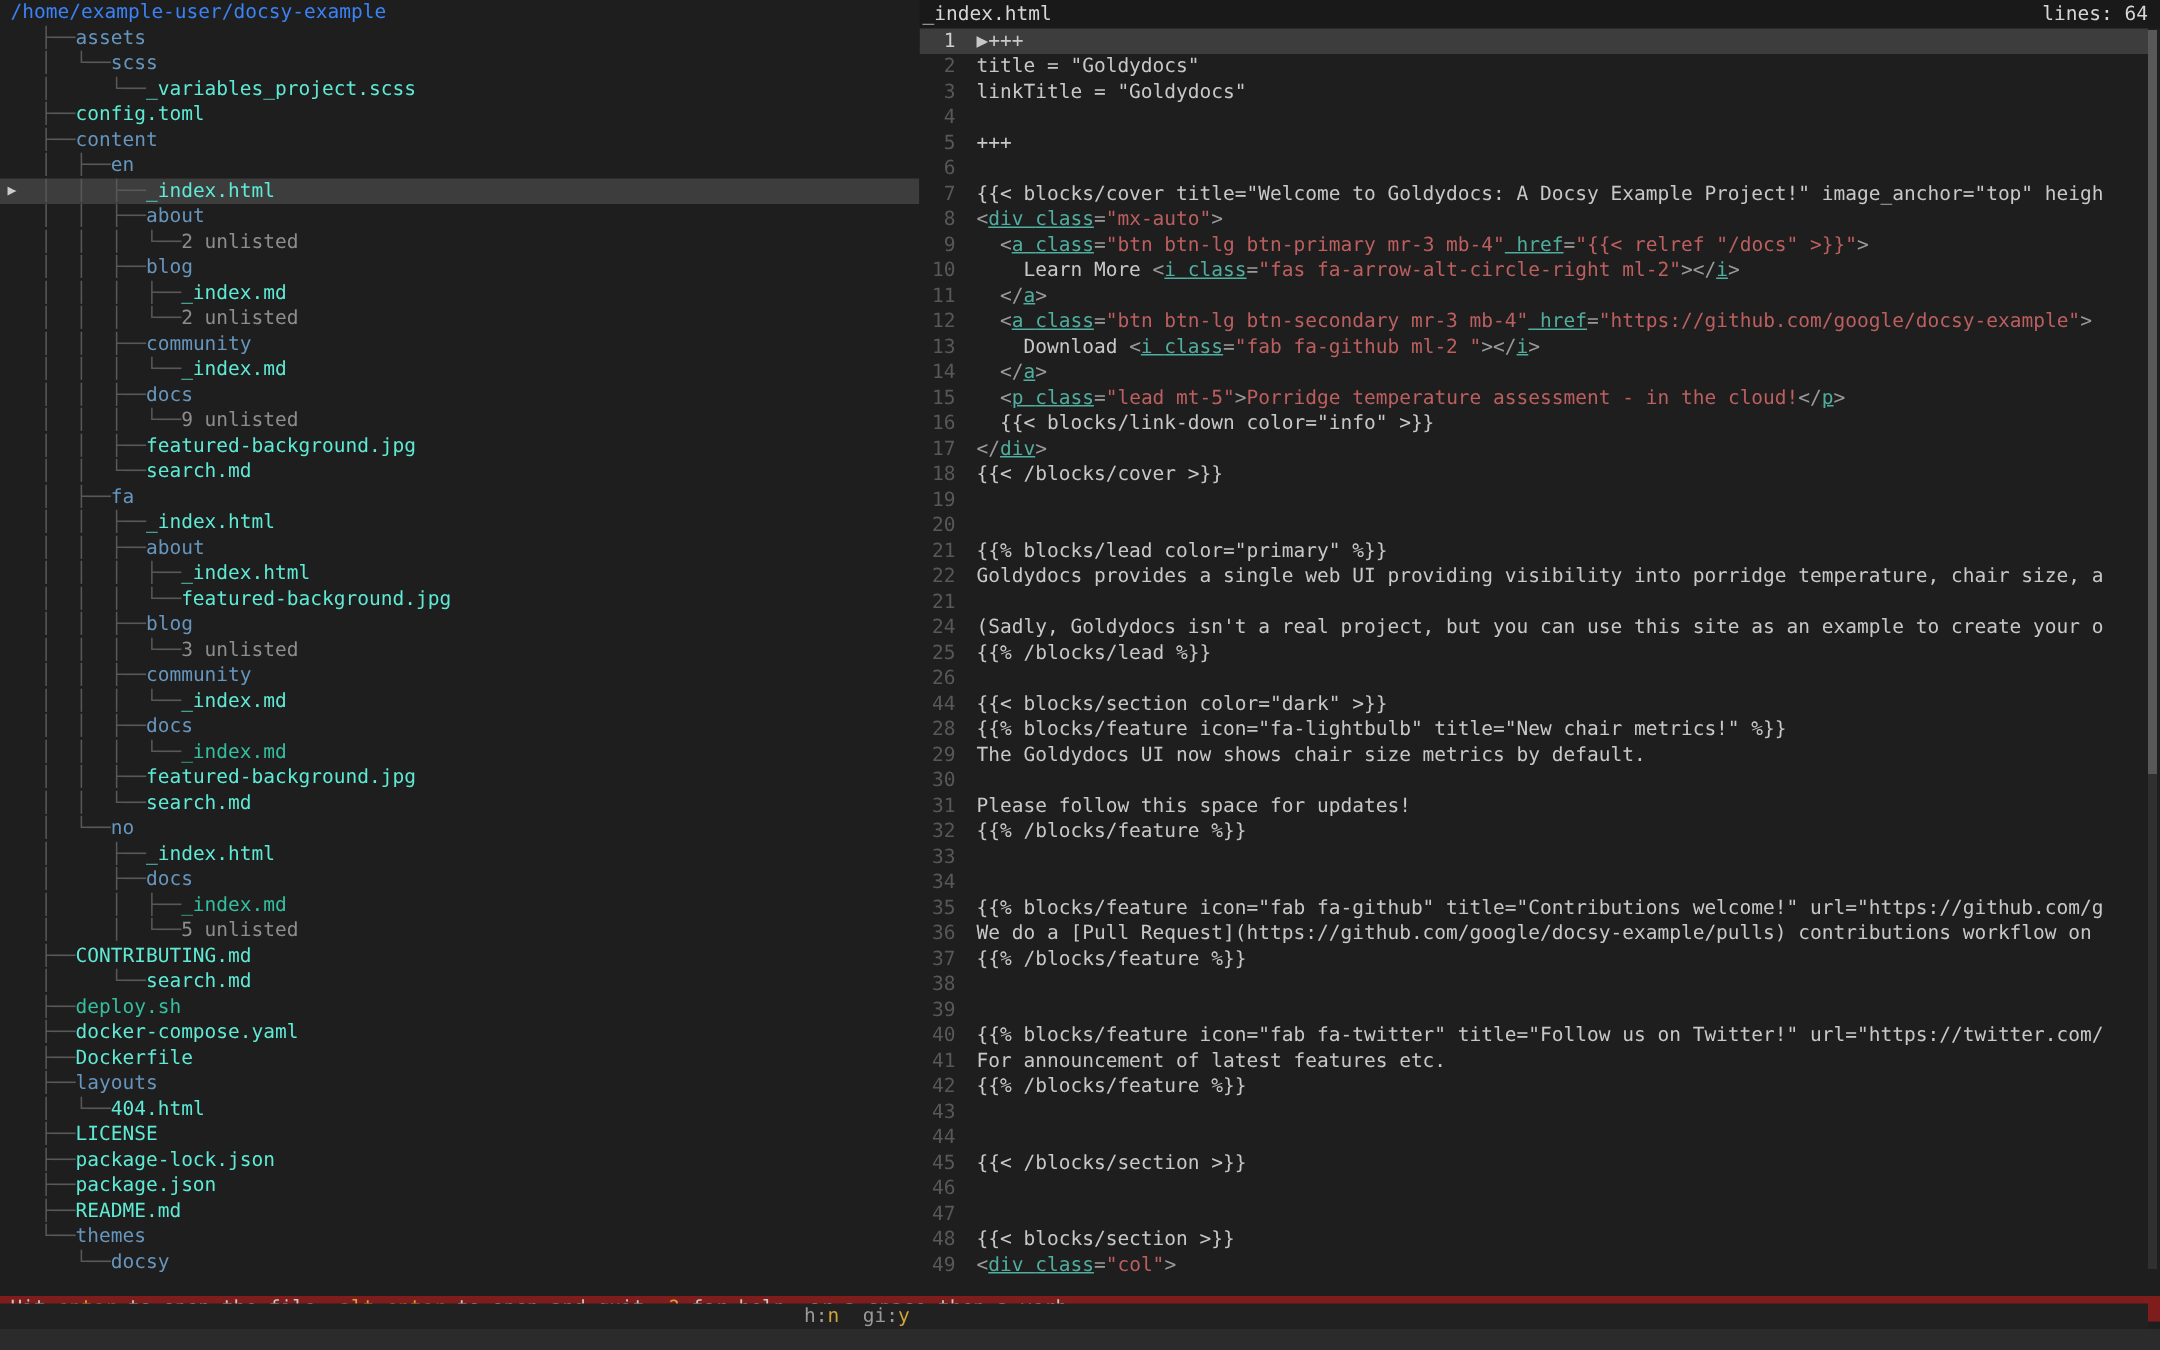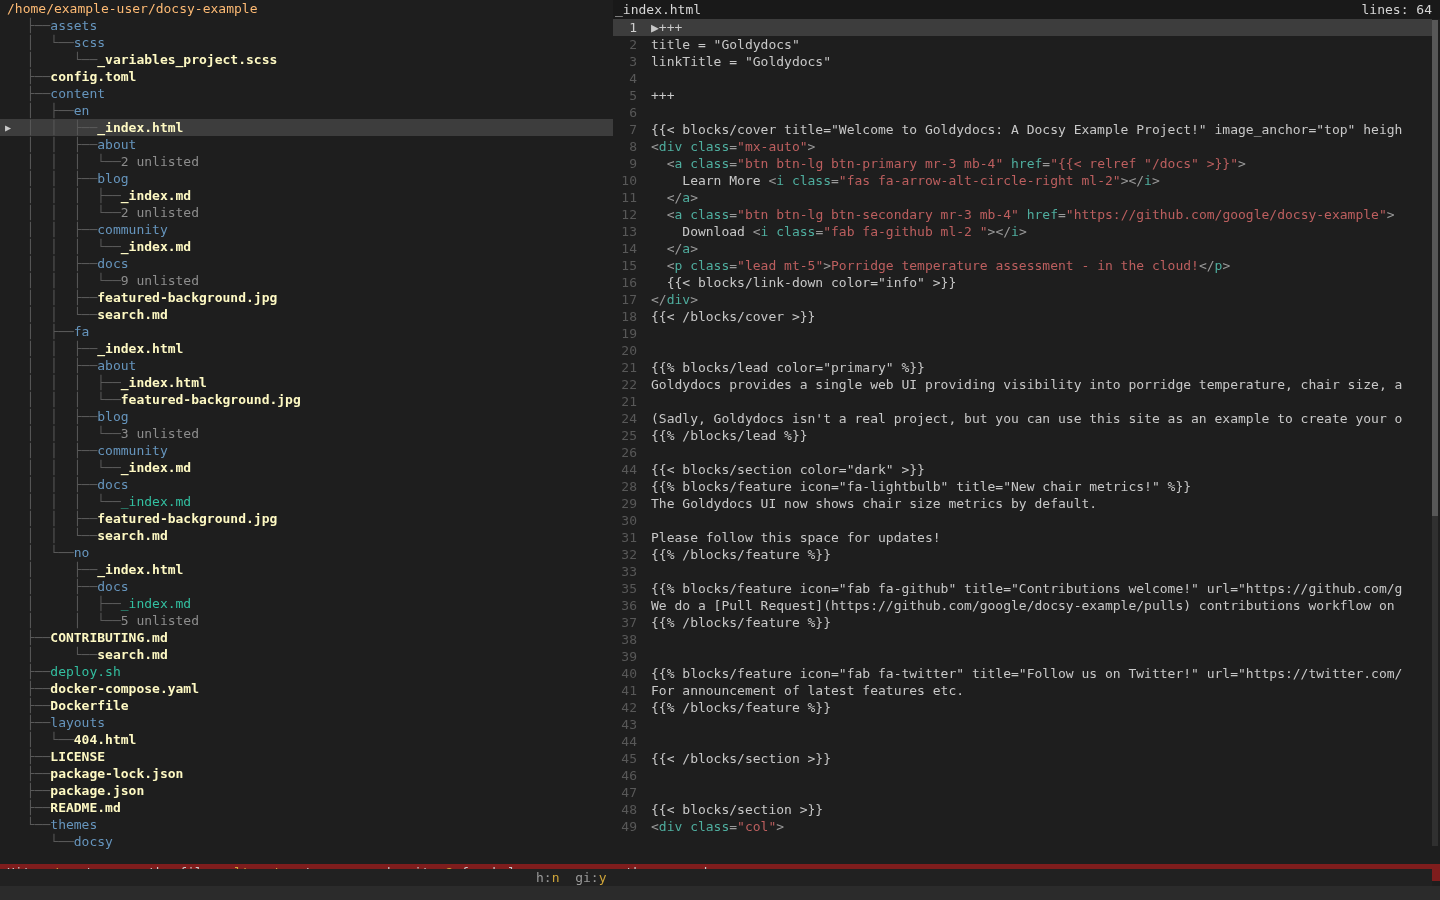--- a/index.html
+++ b/index.html
@@ -12,32 +12,32 @@
     color:#d2d2d2;
     position:relative;
   }
   
   .tree-panel {
     position:absolute; left:0; top:0; width:613px; height:852px;
     background:#1e1e1e; overflow:hidden;
   }
   .tree-path {
     height:17px; padding-left:7px; white-space:pre;
-    color:#fdba74;
+    color:#3b82f6;
   }
   .tree-row {
     position:relative; height:17px; padding-left:19px; white-space:pre;
   }
   .tree-row.selected { background:#3d3d3d; }
   .tree-row .arrow {
     position:absolute; left:5px; top:0; color:#cccccc; font-size:10px;
   }
   .t-prefix { color:#585858; }
   .t-dir  { color:#6695bd; }
-  .t-file { color:#fef9c3;font-weight:bold; }
+  .t-file { color:#5eead4; }
   .t-git  { color:#33bfa0; }
   .t-unl  { color:#8d8d8d; }
   
   .preview-panel {
     position:absolute; left:613px; top:0; right:0; height:852px;
     background:#1e1e1e; overflow:hidden;
   }
   .preview-header {
     height:19px; background:#191919; display:flex;
     justify-content:space-between; align-items:center;
@@ -47,21 +47,21 @@
   .pline { display:flex; height:17px; white-space:pre; }
   .pline.selected { background:#3d3d3d; }
   .pline .num {
     width:30px; flex:0 0 30px; text-align:right; padding-right:6px;
     color:#585858;
   }
   .pline.selected .num { color:#cfcfcf; }
   .pline .content { padding-left:8px; overflow:hidden; }
   .c-w { color:#c8c8c8; }
   .c-g { color:#9a9a9a; }
-  .c-t { color:#4fae9f; }
+  .c-t { color:#4fae9f;text-decoration:underline; }
   .c-r { color:#bd5f5f; }
   .c-y { color:#cfa539; }
   
   .pv-scrollbar {
     position:absolute; right:2px; top:20px; width:6px; height:826px;
     background:#303030;
   }
   .pv-scrollbar .thumb {
     position:absolute; top:0; left:0; width:6px; height:496px;
     background:#585858;
@@ -175,20 +175,21 @@
       <div class="pline"><span class="num">24</span><span class="content"><span class="c-w">(Sadly, Goldydocs isn't a real project, but you can use this site as an example to create your o</span></span></div>
       <div class="pline"><span class="num">25</span><span class="content"><span class="c-w">{{% /blocks/lead %}}</span></span></div>
       <div class="pline"><span class="num">26</span><span class="content"></span></div>
       <div class="pline"><span class="num">44</span><span class="content"><span class="c-w">{{&lt; blocks/section color="dark" &gt;}}</span></span></div>
       <div class="pline"><span class="num">28</span><span class="content"><span class="c-w">{{% blocks/feature icon="fa-lightbulb" title="New chair metrics!" %}}</span></span></div>
       <div class="pline"><span class="num">29</span><span class="content"><span class="c-w">The Goldydocs UI now shows chair size metrics by default.</span></span></div>
       <div class="pline"><span class="num">30</span><span class="content"></span></div>
       <div class="pline"><span class="num">31</span><span class="content"><span class="c-w">Please follow this space for updates!</span></span></div>
       <div class="pline"><span class="num">32</span><span class="content"><span class="c-w">{{% /blocks/feature %}}</span></span></div>
       <div class="pline"><span class="num">33</span><span class="content"></span></div>
+      <div class="pline"><span class="num">34</span><span class="content"></span></div>
       <div class="pline"><span class="num">35</span><span class="content"><span class="c-w">{{% blocks/feature icon="fab fa-github" title="Contributions welcome!" url="https://github.com/g</span></span></div>
       <div class="pline"><span class="num">36</span><span class="content"><span class="c-w">We do a [Pull Request](https://github.com/google/docsy-example/pulls) contributions workflow on </span></span></div>
       <div class="pline"><span class="num">37</span><span class="content"><span class="c-w">{{% /blocks/feature %}}</span></span></div>
       <div class="pline"><span class="num">38</span><span class="content"></span></div>
       <div class="pline"><span class="num">39</span><span class="content"></span></div>
       <div class="pline"><span class="num">40</span><span class="content"><span class="c-w">{{% blocks/feature icon="fab fa-twitter" title="Follow us on Twitter!" url="https://twitter.com/</span></span></div>
       <div class="pline"><span class="num">41</span><span class="content"><span class="c-w">For announcement of latest features etc.</span></span></div>
       <div class="pline"><span class="num">42</span><span class="content"><span class="c-w">{{% /blocks/feature %}}</span></span></div>
       <div class="pline"><span class="num">43</span><span class="content"></span></div>
       <div class="pline"><span class="num">44</span><span class="content"></span></div>

